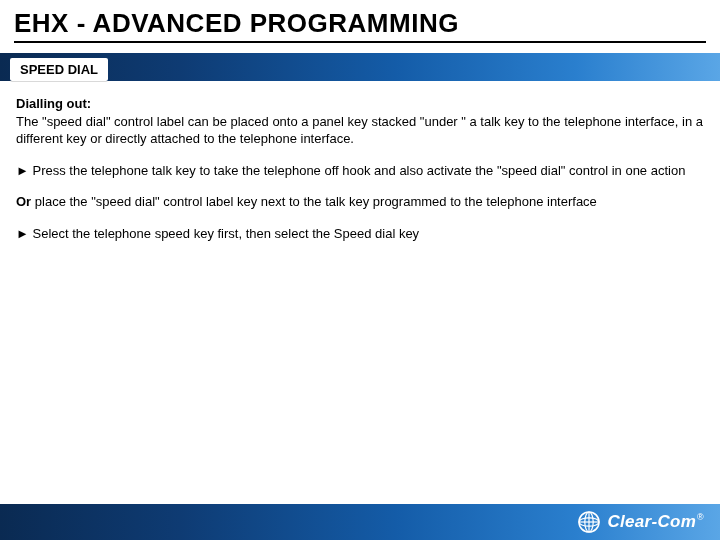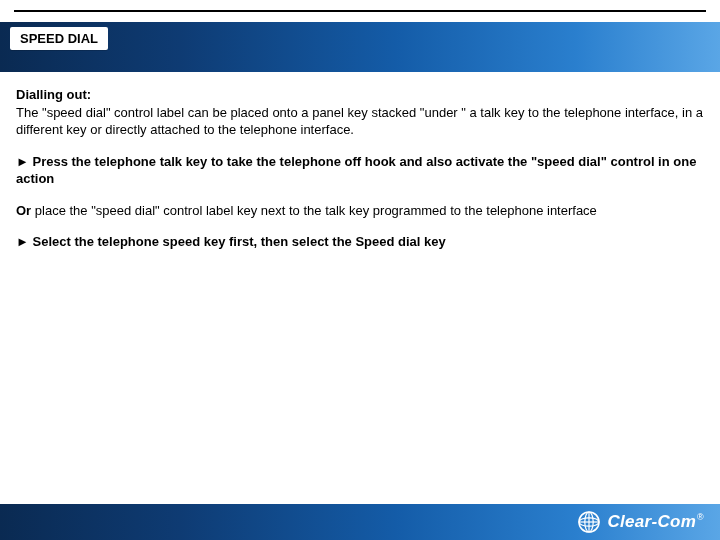--- a/index.html
+++ b/index.html
@@ -4,39 +4,39 @@
 <style>
   * { margin: 0; padding: 0; box-sizing: border-box; }
   html, body { width: 720px; height: 540px; font-family: Arial, Helvetica, sans-serif; background: #fff; overflow: hidden; }
   .slide { position: relative; width: 720px; height: 540px; background: #fff; }
   .title-area { padding: 8px 14px 4px 14px; }
   .title { font-size: 26px; font-weight: bold; color: #000; letter-spacing: 0.5px; }
   .title-rule { border: none; border-top: 2px solid #000; margin-top: 2px; }
   .blue-band {
     position: relative;
     margin-top: 6px;
-    height: 50px;
+    height: 28px;
     background: linear-gradient(90deg, #0a2a52 0%, #0e3b73 25%, #145ca8 55%, #2a7fce 80%, #5aa6e6 100%);
   }
   .tab {
     position: absolute;
     top: 5px;
     left: 10px;
     background: #fff;
     border-radius: 2px;
     padding: 4px 10px;
     font-size: 13px;
     font-weight: bold;
     color: #000;
     box-shadow: 0 1px 0 rgba(0,0,0,0.15);
   }
   .content { padding: 14px 16px 0 16px; font-size: 13px; color: #000; line-height: 1.35; }
   .content p { margin-bottom: 14px; }
   .bold { font-weight: bold; margin-top: 38px; }
-  .arrow { font-family: Arial, sans-serif; font-weight: bold; }
+  .arrow { font-family: Arial, sans-serif; }
   .footer-band {
     position: absolute;
     left: 0; right: 0; bottom: 0;
     height: 36px;
     background: linear-gradient(90deg, #0a2a52 0%, #0e3b73 25%, #145ca8 55%, #2a7fce 80%, #5aa6e6 100%);
     display: flex;
     align-items: center;
     justify-content: flex-end;
     padding-right: 16px;
   }
@@ -52,20 +52,21 @@
   }
   .logo .reg { font-size: 9px; vertical-align: super; font-style: normal; font-weight: normal; margin-left: 1px; }
   .logo svg { display: block; }
 </style>
 </head>
 <body>
 
 <div class="slide">
 
   <div class="title-area">
+    <div class="title">EHX - ADVANCED PROGRAMMING</div>
     <hr class="title-rule">
   </div>
 
   <div class="blue-band">
     <div class="tab">SPEED DIAL</div>
   </div>
 
   <div class="content">
     <p>
       <span class="bold">Dialling out:</span><br>

